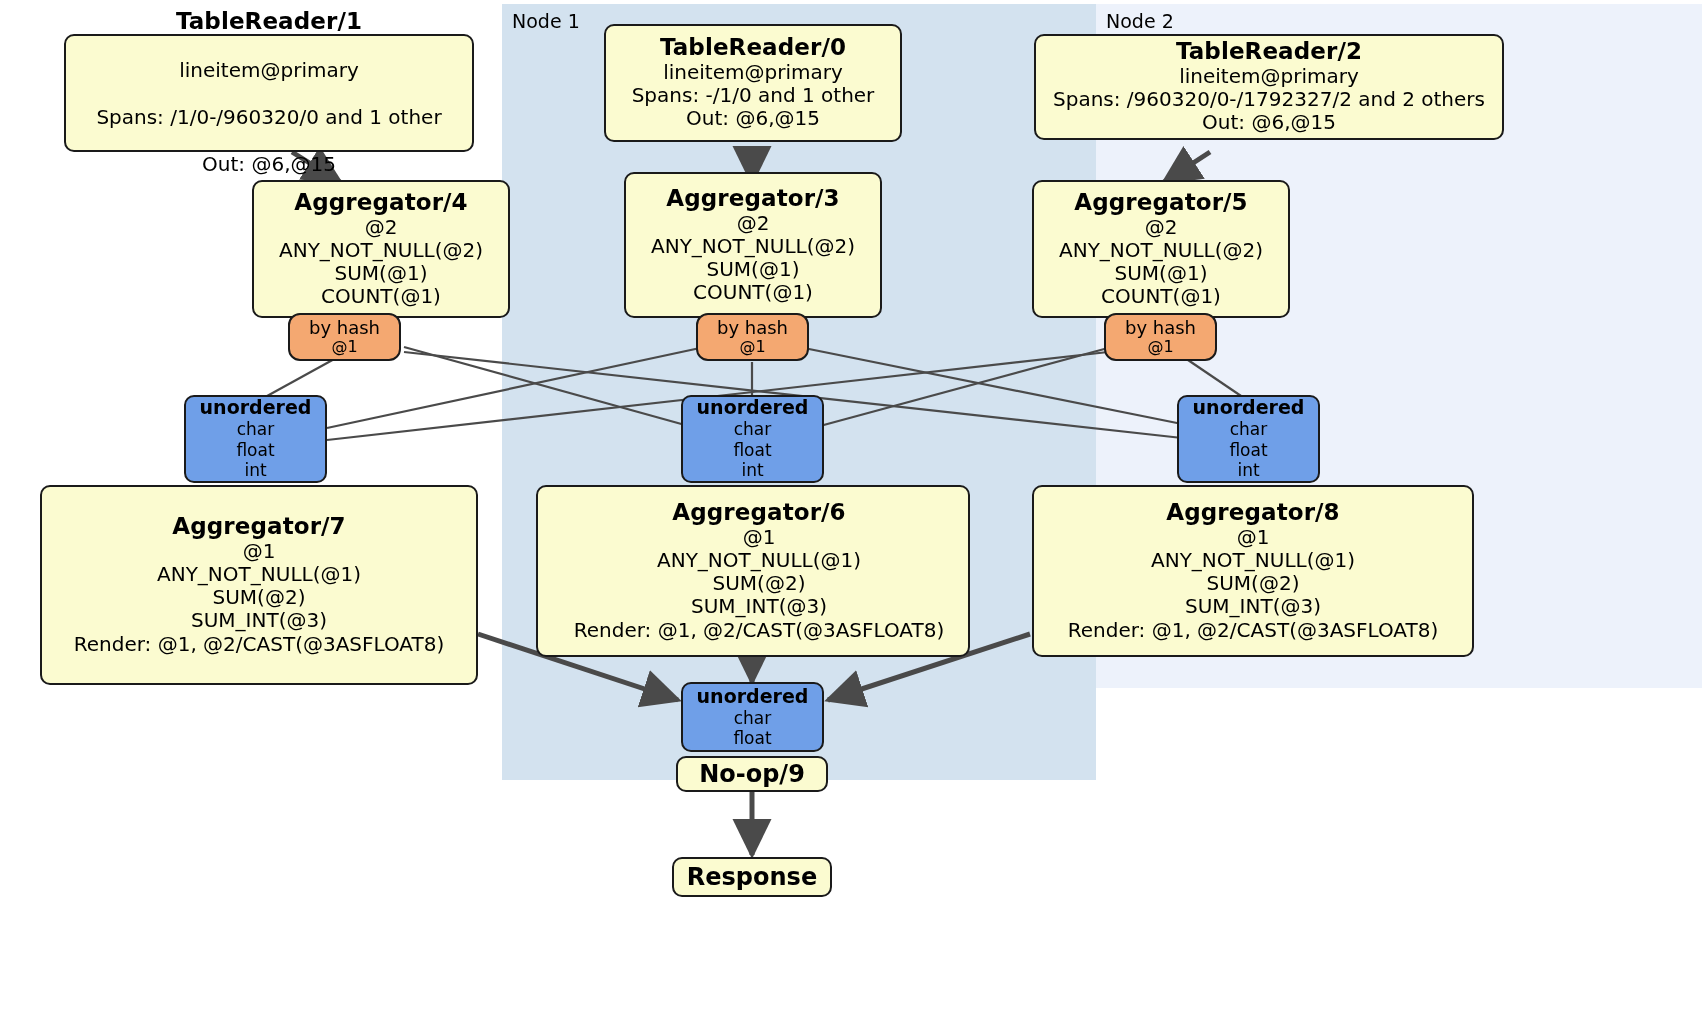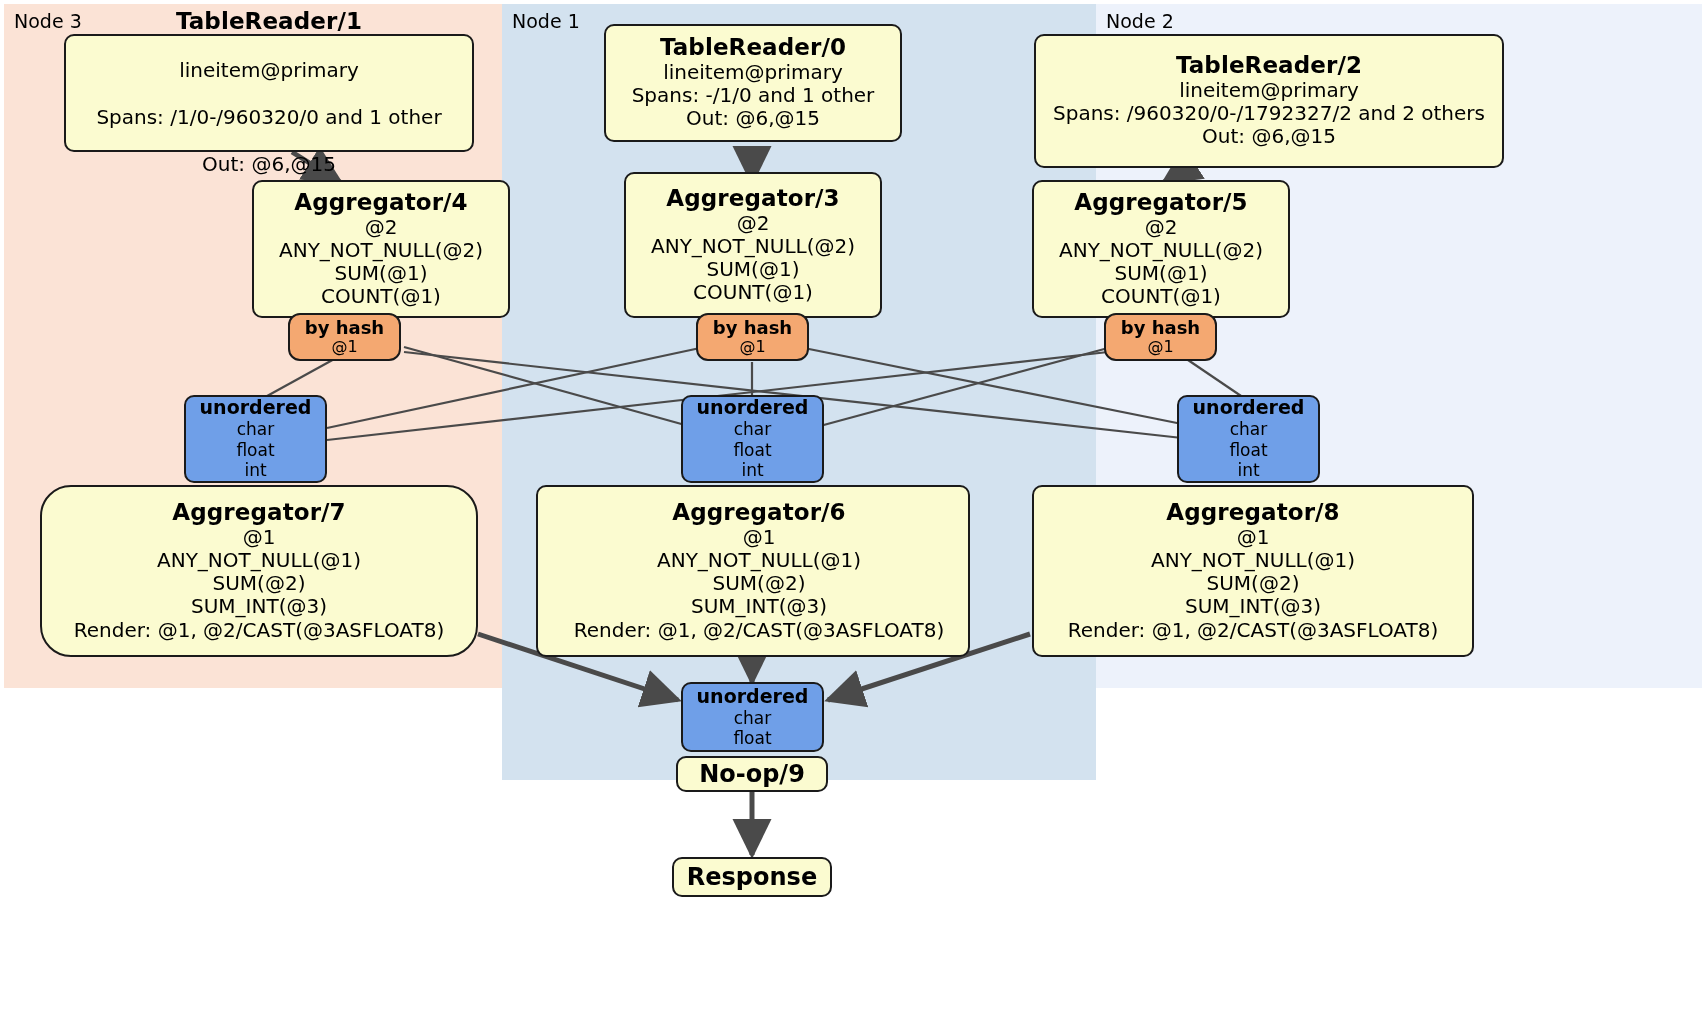--- a/index.html
+++ b/index.html
@@ -12,36 +12,33 @@
 
   .node{position:absolute;box-sizing:border-box;text-align:center;
         border:2px solid #1a1a1a;display:flex;flex-direction:column;
         align-items:center;justify-content:center;}
   .proc{background:#fbfbd0;border-radius:10px;}
   .router{background:#f4a871;border-radius:12px;}
   .stream{background:#6f9fe8;border-radius:10px;}
 
   .t-title{font-weight:bold;font-size:23px;color:#000;line-height:1.12;letter-spacing:.1px;}
   .t-line{font-size:20px;color:#000000;line-height:1.16;}
-  .r-title{font-weight:bold;font-size:18px;color:#000;line-height:1.1;}
+  .r-title{font-weight:normal;font-size:18px;color:#000;line-height:1.1;}
   .r-line{font-size:16px;color:#000;line-height:1.1;}
   .s-title{font-weight:bold;font-size:19px;color:#000;line-height:1.15;}
   .s-line{font-size:17px;color:#000;line-height:1.2;}
   .t-only{font-weight:bold;font-size:24px;color:#000;}
 
   svg.edges{position:absolute;left:0;top:0;width:1706px;height:1016px;pointer-events:none;}
 </style>
 </head>
 <body>
 
 <div id="stage">
 
-  <div class="panel" style="left:4px;top:4px;width:498px;height:684px;background:#fbe3d6;">
-    <span class="panel-label">Node 3</span>
-  </div>
   <div class="panel" style="left:502px;top:4px;width:594px;height:776px;background:#d3e2ef;padding-left:28px;">
     <span class="panel-label">Node 1</span>
   </div>
   <div class="panel" style="left:1096px;top:4px;width:606px;height:684px;background:#edf2fb;">
     <span class="panel-label">Node 2</span>
   </div>
 
   <svg class="edges" viewBox="0 0 1706 1016">
     <defs>
       <marker id="arrowThick" markerWidth="9" markerHeight="9" refX="7.2" refY="4.5" orient="auto" markerUnits="strokeWidth">
@@ -81,21 +78,21 @@
     <div class="t-line">Out: @6,@15</div>
   </div>
 
   <div class="node proc" style="left:604px;top:24px;width:298px;height:118px;">
     <div class="t-title">TableReader/0</div>
     <div class="t-line">lineitem@primary</div>
     <div class="t-line">Spans: -/1/0 and 1 other</div>
     <div class="t-line">Out: @6,@15</div>
   </div>
 
-  <div class="node proc" style="left:1034px;top:34px;width:470px;height:134px;">
+  <div class="node proc" style="left:1034px;top:34px;width:470px;height:106px;">
     <div class="t-title">TableReader/2</div>
     <div class="t-line">lineitem@primary</div>
     <div class="t-line">Spans: /960320/0-/1792327/2 and 2 others</div>
     <div class="t-line">Out: @6,@15</div>
   </div>
 
   <div class="node proc" style="left:216px;top:180px;width:258px;height:138px;margin-left:36px;">
     <div class="t-title">Aggregator/4</div>
     <div class="t-line">@2</div>
     <div class="t-line">ANY_NOT_NULL(@2)</div>
@@ -144,21 +141,21 @@
     <div class="s-line">float</div>
     <div class="s-line">int</div>
   </div>
   <div class="node stream" style="left:1177px;top:395px;width:143px;height:88px;">
     <div class="s-title">unordered</div>
     <div class="s-line">char</div>
     <div class="s-line">float</div>
     <div class="s-line">int</div>
   </div>
 
-  <div class="node proc" style="left:40px;top:485px;width:438px;height:172px;border-radius:31px;">
+  <div class="node proc" style="left:40px;top:485px;width:438px;height:200px;">
     <div class="t-title">Aggregator/7</div>
     <div class="t-line">@1</div>
     <div class="t-line">ANY_NOT_NULL(@1)</div>
     <div class="t-line">SUM(@2)</div>
     <div class="t-line">SUM_INT(@3)</div>
     <div class="t-line">Render: @1, @2/CAST(@3ASFLOAT8)</div>
   </div>
 
   <div class="node proc" style="left:536px;top:485px;width:434px;height:172px;padding-left:12px;">
     <div class="t-title">Aggregator/6</div>

